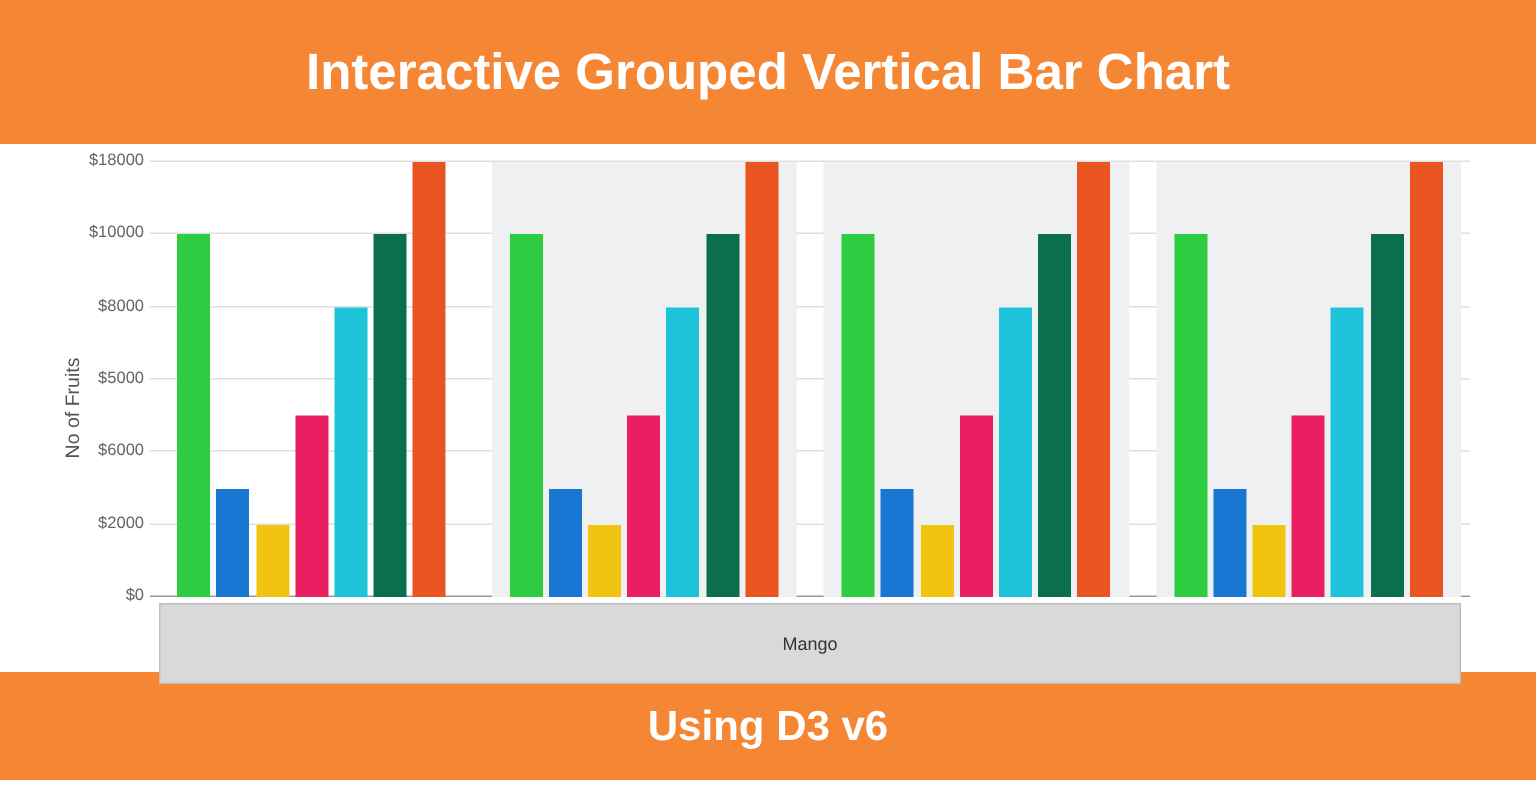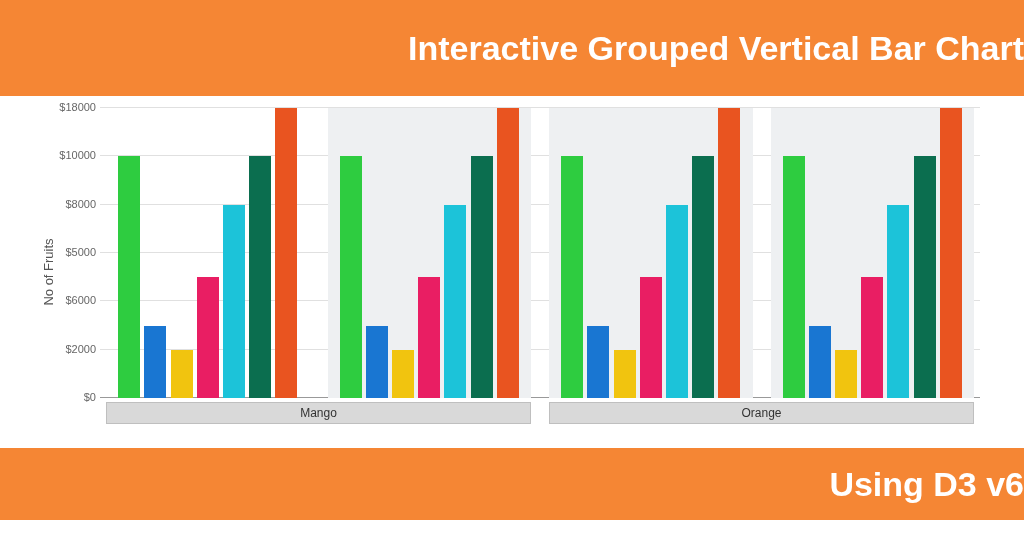--- a/index.html
+++ b/index.html
@@ -9,30 +9,30 @@
     height: 536px;
     overflow: hidden;
     background: #fff;
   }
   .banner {
     background: #f58634;
     color: #fff;
     text-align: center;
     display: flex;
     align-items: center;
-    justify-content: flex-end;
+    justify-content: center;
   }
   .banner-top {
     height: 96px;
     font-size: 34px;
     font-weight: 600;
   }
   .banner-bottom {
     height: 72px;
-    font-size: 34px;
+    font-size: 28px;
     font-weight: 600;
   }
   .chart-zone {
     height: 352px;
     background: #fff;
     position: relative;
     padding: 12px 40px 12px 80px;
   }
   .ylabel {
     position: absolute;
@@ -104,21 +104,21 @@
     padding: 0 6px;
     margin-top: 4px;
   }
   .xlabel {
     flex: 1;
     background: #d9d9d9;
     border: 1px solid #bfbfbf;
     text-align: center;
     font-size: 12px;
     color: #333;
-    padding: 3px 0;
+    padding: 19px 0;
   }
 </style>
 </head>
 <body>
 
 <div class="banner banner-top">
   <span>Interactive Grouped Vertical Bar Chart</span>
 </div>
 
 <div class="chart-zone">
@@ -192,19 +192,18 @@
             <div class="bar" style="background: rgb(28, 195, 217); height: 66.6667%;"></div>
             <div class="bar" style="background: rgb(11, 110, 79); height: 83.3333%;"></div>
             <div class="bar" style="background: rgb(233, 84, 32); height: 100%;"></div>
           </div>
         </div>
       </div>
     </div>
 
   <div class="xlabels" id="xlabels">
       <div class="xlabel">Mango</div>
-      <div class="xlabel">Orange</div>
     </div>
 </div>
 
 <div class="banner banner-bottom">
   <span>Using D3 v6</span>
 </div>
 
 </body></html>

